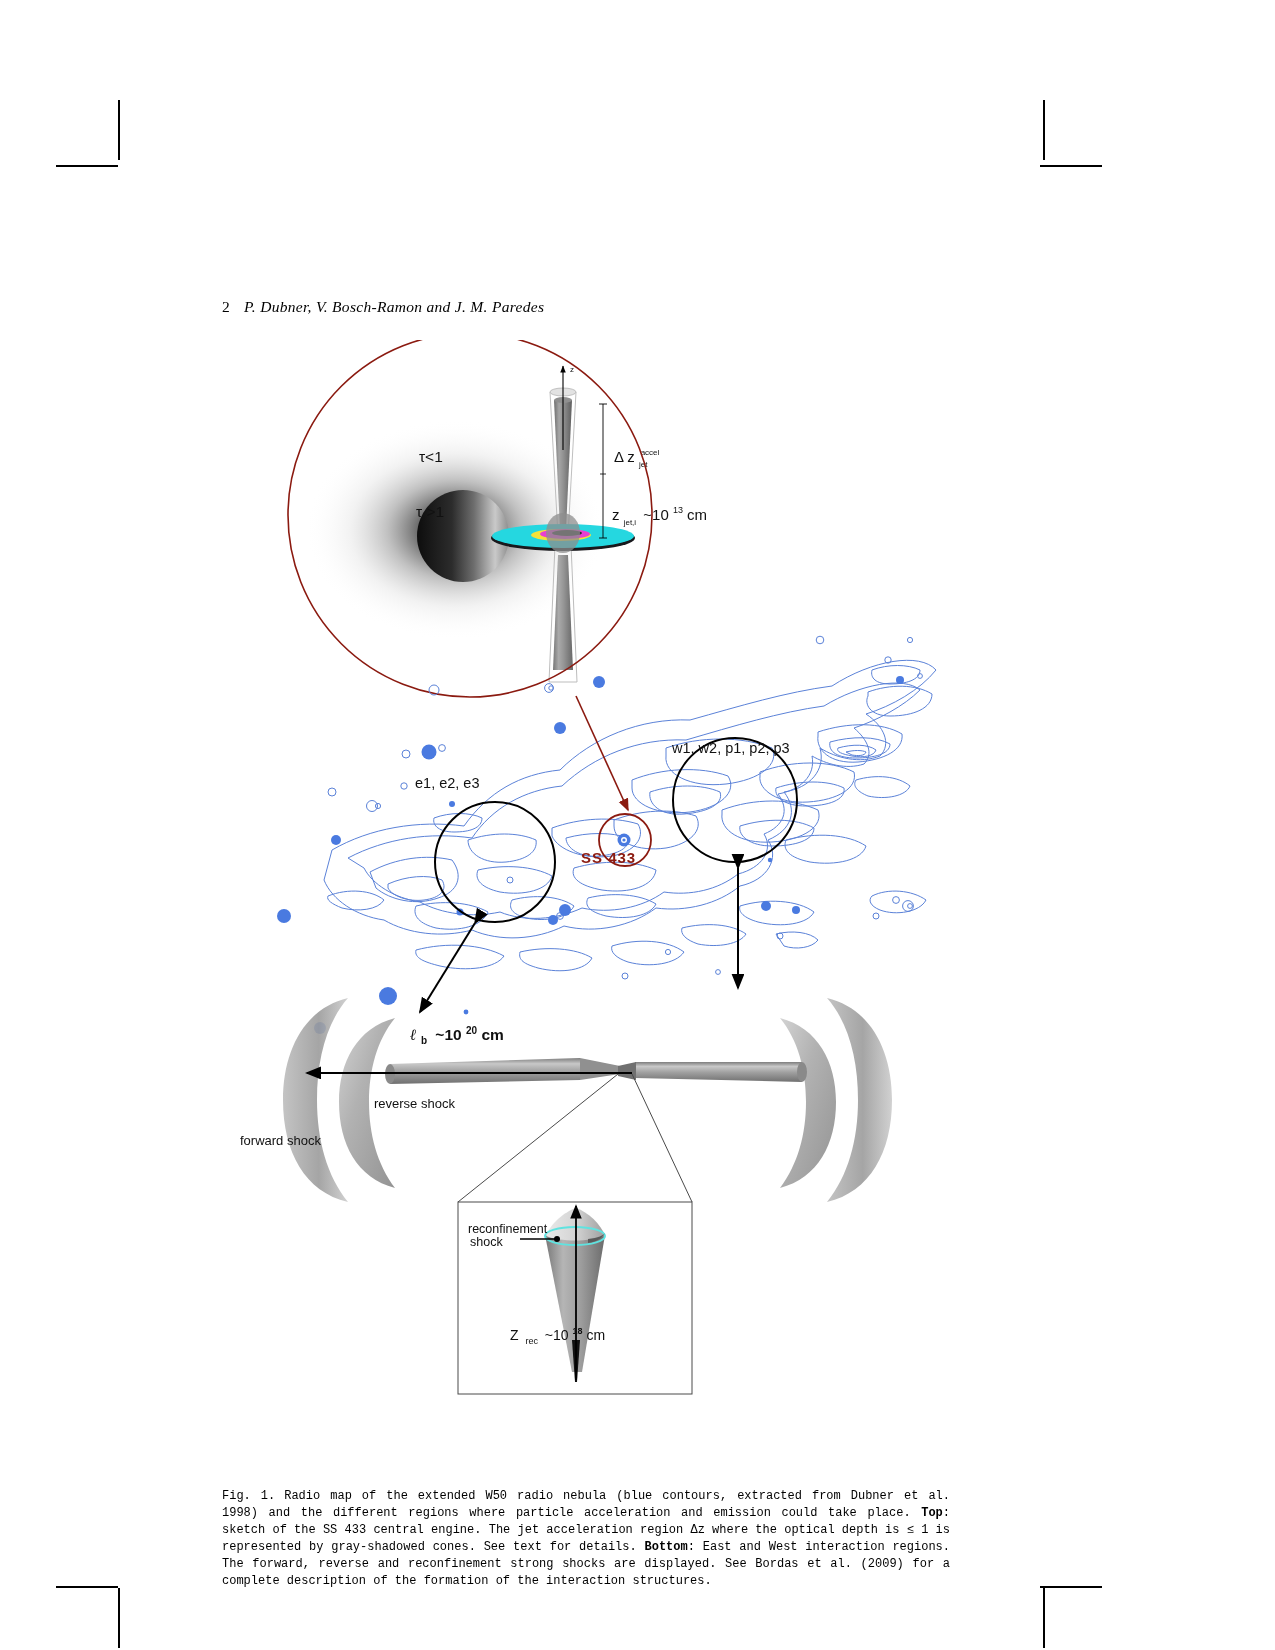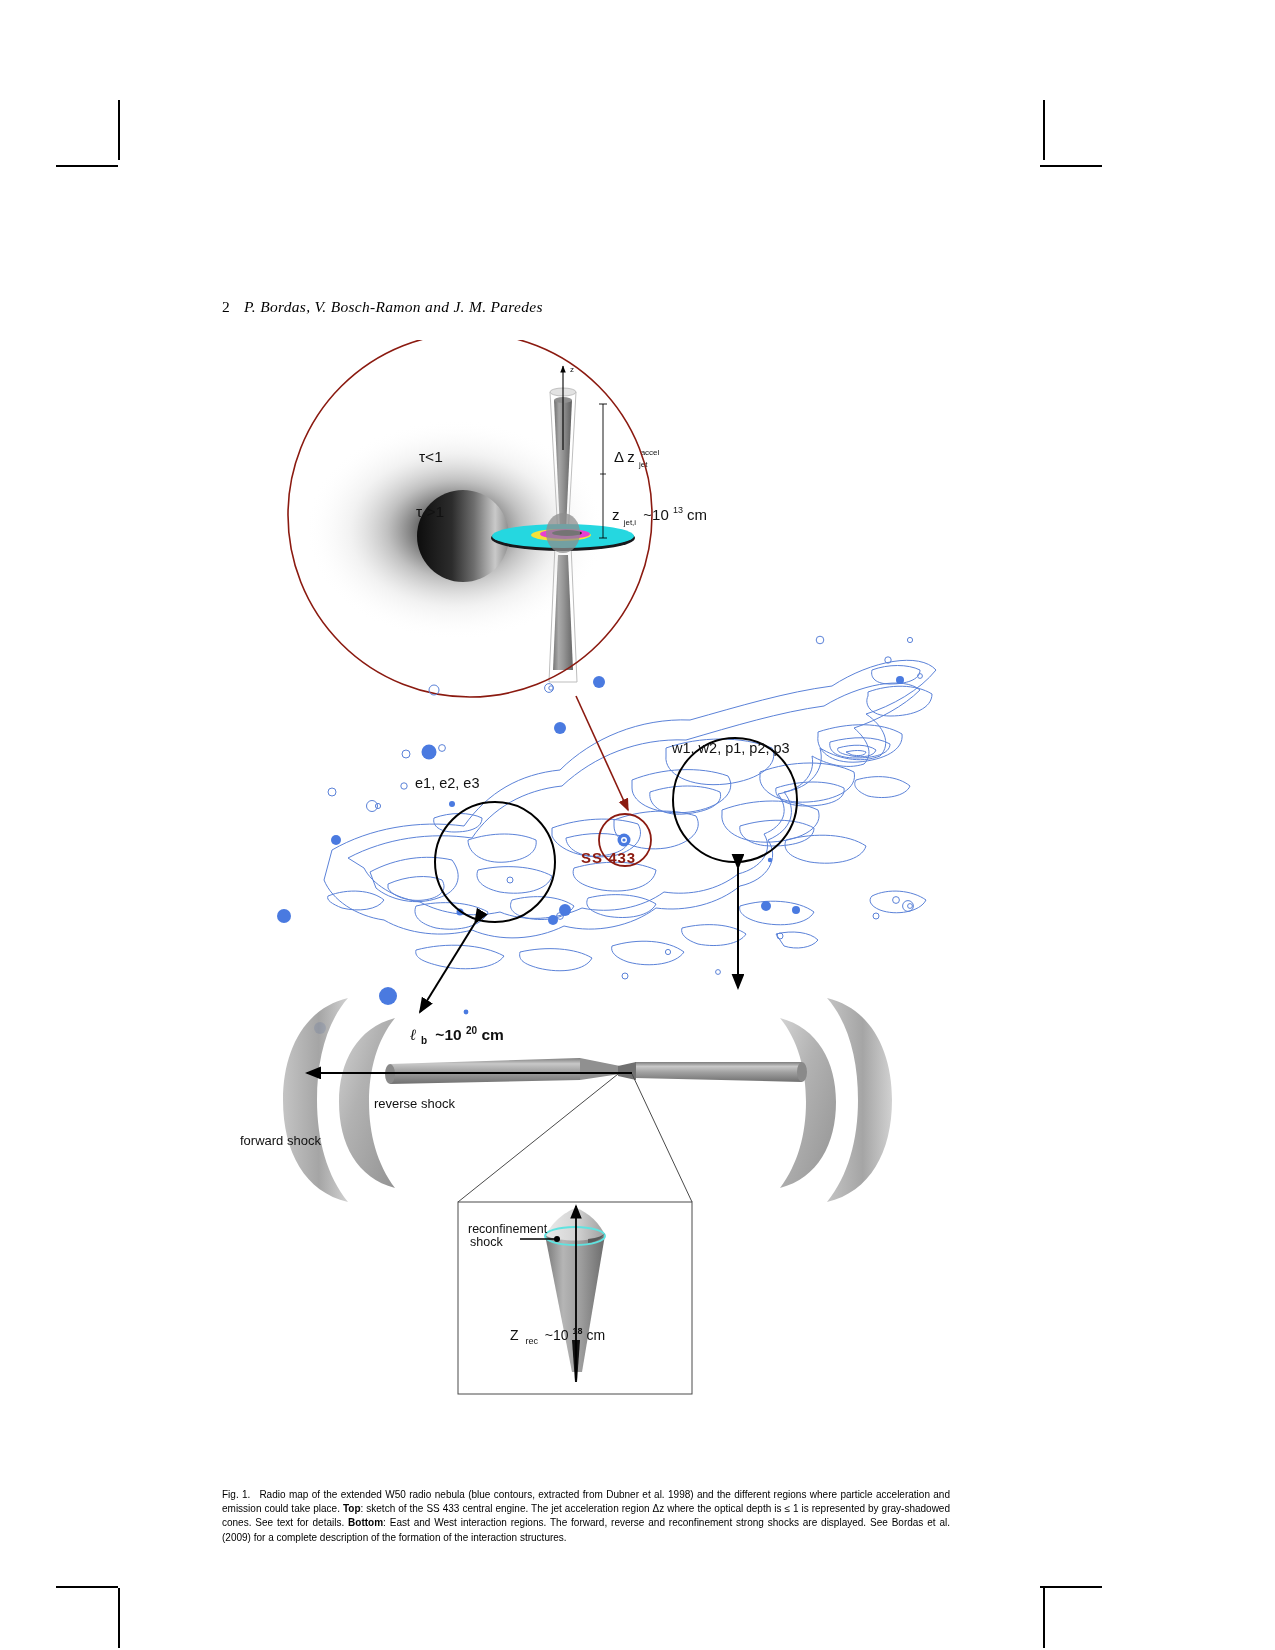--- a/index.html
+++ b/index.html
@@ -49,22 +49,22 @@
     height: 1075px;
   }
   #figure svg { display: block; }
 
   
   #caption {
     position: absolute;
     left: 222px;
     top: 1488px;
     width: 728px;
-    font-family: Liberation Sans, sans-serif;
-    font-size: 10px;
+    font-family: Liberation Mono, monospace;
+    font-size: 12px;
     line-height: 1.42;
     text-align: justify;
     text-justify: inter-word;
   }
   #caption b { font-weight: bold; }
   #caption .lead { margin-right: 9px; }
 
   
   .sans { font-family: "Liberation Sans", sans-serif; }
 </style>
@@ -74,21 +74,21 @@
 <div class="crop crop-v" style="left:118px;  top:100px;"></div>
 <div class="crop crop-h" style="left:56px;  top:165px;"></div>
 <div class="crop crop-v" style="left:1043px; top:100px;"></div>
 <div class="crop crop-h" style="left:1040px; top:165px;"></div>
 <div class="crop crop-v" style="left:118px; top:1588px;"></div>
 <div class="crop crop-h" style="left:56px; top:1586px;"></div>
 <div class="crop crop-v" style="left:1043px; top:1588px;"></div>
 <div class="crop crop-h" style="left:1040px; top:1586px;"></div>
 
 <div id="running-head">
-  <span class="folio">2</span><span>P. Bordas, V. Bosch-Ramon and J. M. Paredes</span>
+  <span class="folio">2</span><span>P. Dubner, V. Bosch-Ramon and J. M. Paredes</span>
 </div>
 
 <div id="figure">
 <svg width="735" height="1075" viewBox="0 0 735 1075" xmlns="http://www.w3.org/2000/svg">
   <defs>
 
     <radialGradient id="envelope" cx="50%" cy="50%" r="50%">
       <stop offset="0%" stop-color="#000000" stop-opacity="0.92"></stop>
       <stop offset="22%" stop-color="#1e1e1e" stop-opacity="0.72"></stop>
       <stop offset="45%" stop-color="#6a6a6a" stop-opacity="0.42"></stop>

